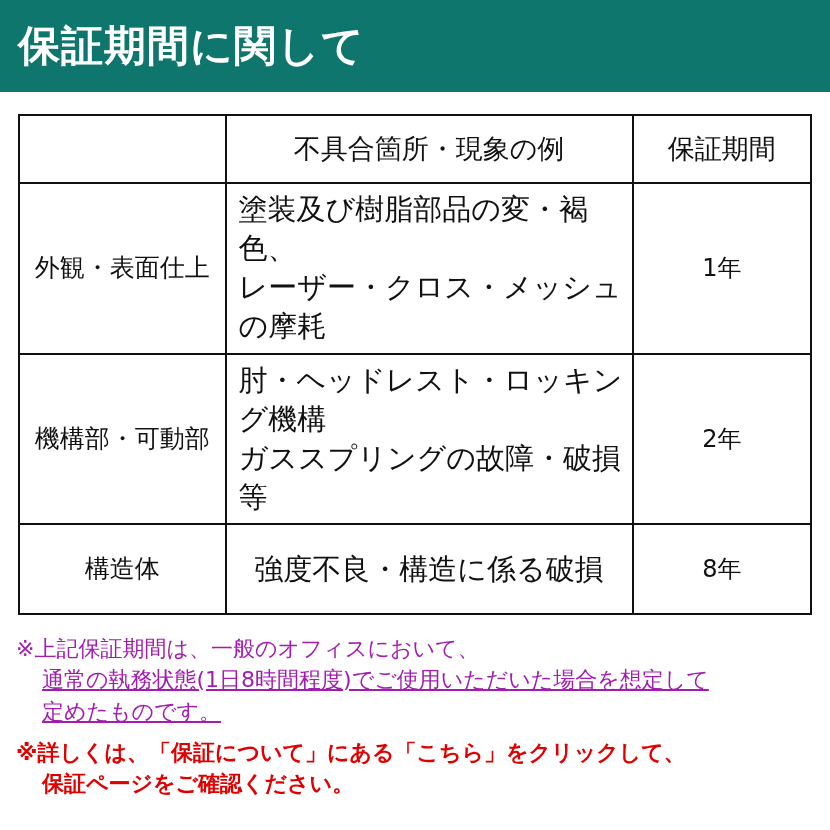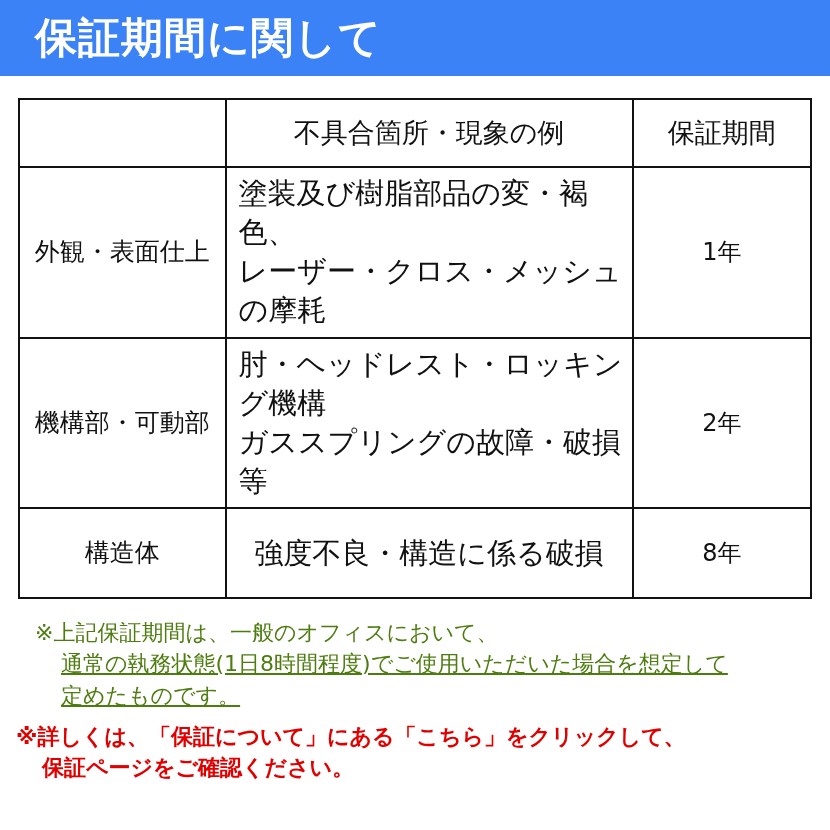--- a/index.html
+++ b/index.html
@@ -14,26 +14,26 @@
     color: #111111;
     overflow: hidden;
   }
   .page {
     width: 830px;
     height: 830px;
     position: relative;
     box-sizing: border-box;
   }
   .header-bar {
-    background: #3b82f6;
+    background: #0f766e;
     color: #ffffff;
-    height: 76px;
+    height: 92px;
     display: flex;
     align-items: center;
-    padding: 0 35px;
+    padding: 0 18px;
     box-sizing: border-box;
   }
   .header-title {
     font-size: 42px;
     font-weight: bold;
     letter-spacing: 1px;
     line-height: 1.1;
   }
   .table-wrap {
     padding: 22px 18px 0 18px;
@@ -74,22 +74,21 @@
   tbody td.term { font-size: 24px; }
 
   .notes {
     padding: 18px 16px 0 16px;
     box-sizing: border-box;
   }
   .note {
     font-size: 22px;
     line-height: 1.42;
     margin-bottom: 10px;
-    color: #4d7c0f;
-    margin-left: 19px;
+    color: #a21caf;
   }
   .note-indent {
     padding-left: 26px;
     font-size: 22px;
     line-height: 1.42;
     text-decoration: underline;
   }
   .note-red {
     color: #e00000;
     font-size: 22px;

